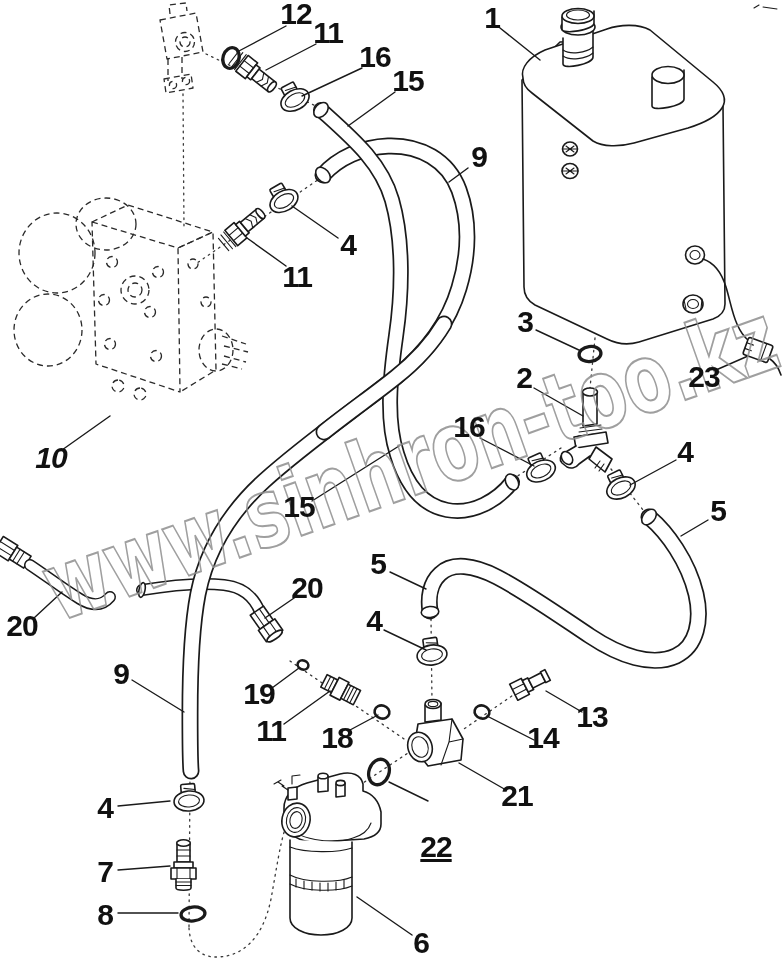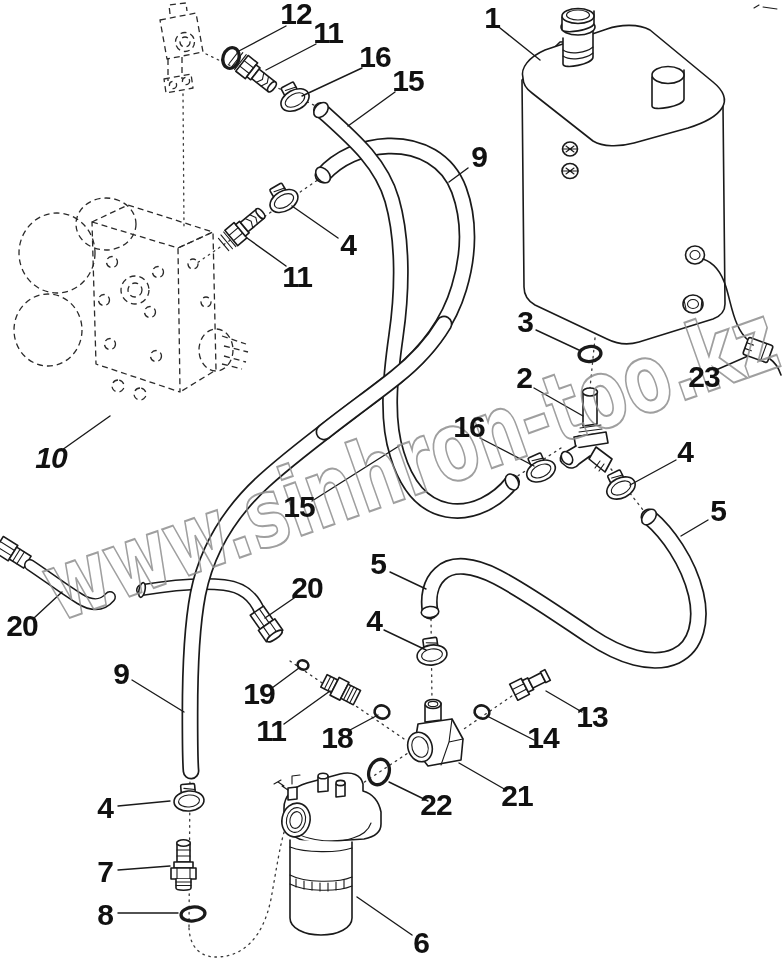--- a/index.html
+++ b/index.html
@@ -311,20 +311,20 @@
       <div class="callout" style="left: 22px; top: 626px;">20</div>
       <div class="callout" style="left: 307px; top: 588px;">20</div>
       <div class="callout" style="left: 121px; top: 674px;">9</div>
       <div class="callout" style="left: 374px; top: 621px;">4</div>
       <div class="callout" style="left: 259px; top: 694px;">19</div>
       <div class="callout" style="left: 271px; top: 731px;">11</div>
       <div class="callout" style="left: 337px; top: 738px;">18</div>
       <div class="callout" style="left: 592px; top: 717px; text-align: right;">13</div>
       <div class="callout" style="left: 543px; top: 738px;">14</div>
       <div class="callout" style="left: 517px; top: 796px;">21</div>
-      <div class="callout" style="left: 436px; top: 805px;">22</div>
+      <div class="callout" style="left: 436px; top: 847px; text-decoration: underline;">22</div>
       <div class="callout" style="left: 105px; top: 808px;">4</div>
       <div class="callout" style="left: 105px; top: 872px;">7</div>
       <div class="callout" style="left: 105px; top: 915px;">8</div>
       <div class="callout" style="left: 421px; top: 943px;">6</div>
     </div>
 
 </div>
 
 </body></html>

